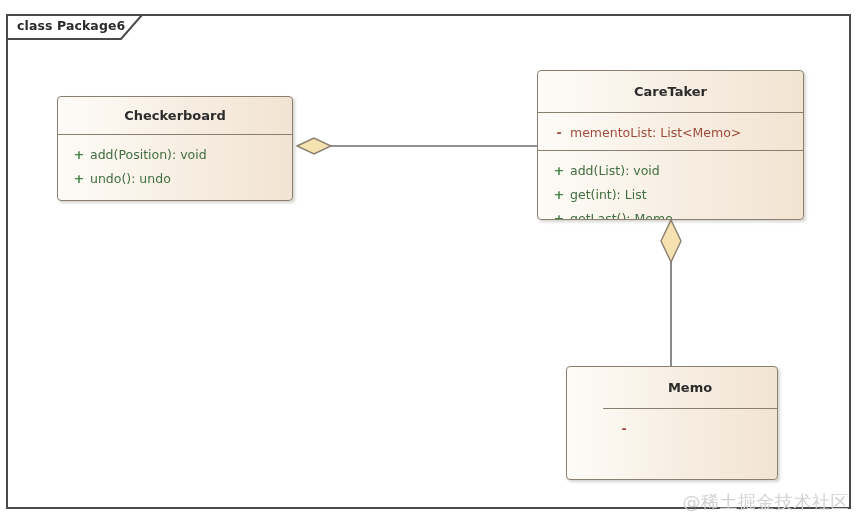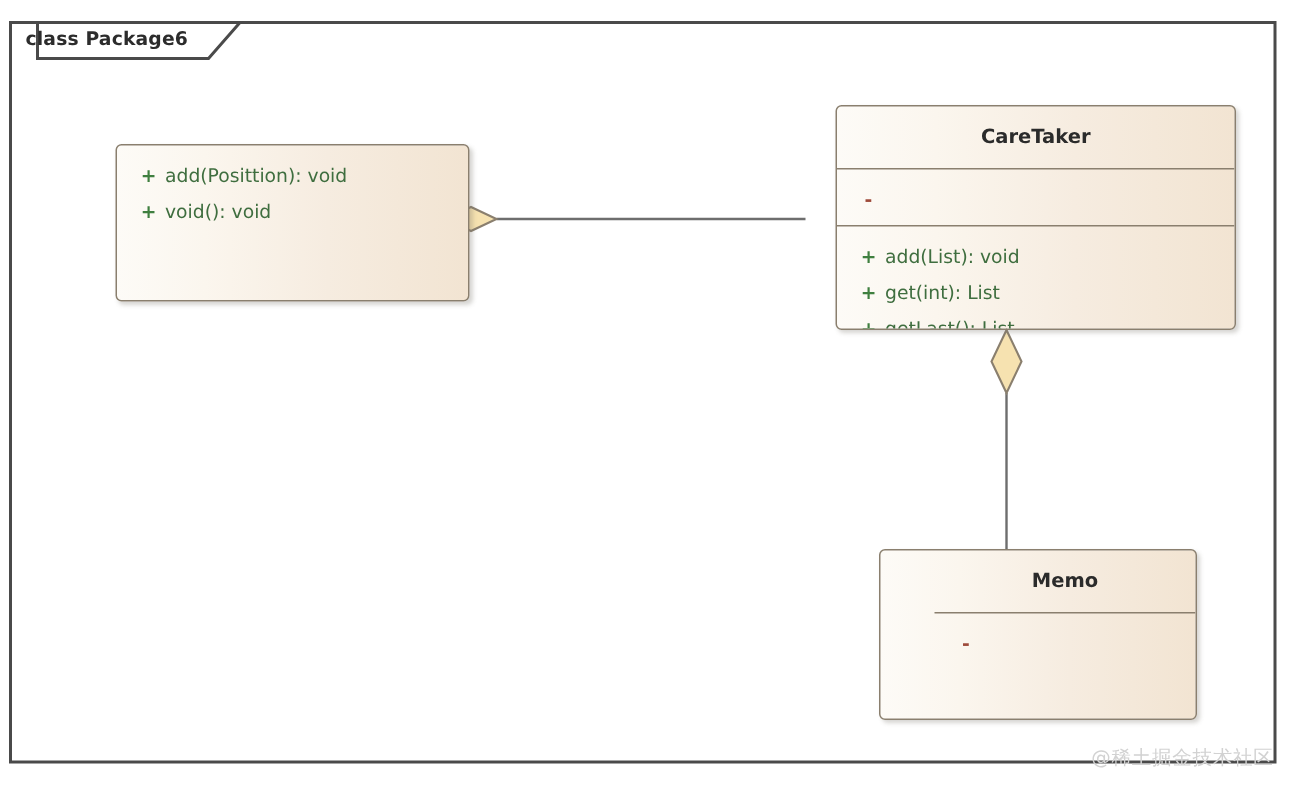--- a/index.html
+++ b/index.html
@@ -39,21 +39,20 @@
     background: #ffffff;
   }
 
   
   .title-tab {
     position: absolute;
     left: 6px;
     top: 14px;
     width: 140px;
     height: 26px;
-    padding-left: 18px;
   }
   .title-tab svg { display: block; }
   .title-tab-label {
     position: absolute;
     left: 11px;
     top: 4px;
     font-size: 12.5px;
     font-weight: bold;
     color: #2c2c2c;
     white-space: nowrap;
@@ -62,21 +61,20 @@
 
   
   .uml-class {
     position: absolute;
     box-sizing: border-box;
     border: 1px solid #8a7f6e;
     border-radius: 4px;
     background: linear-gradient(to right, #fdfbf7 0%, #fbf6ee 25%, #f6ece0 60%, #f2e4d2 100%);
     box-shadow: 2px 2px 3px rgba(120,115,105,0.30);
     overflow: hidden;
-    margin-left: 20px;
   }
   .uml-compartment {
     box-sizing: border-box;
     position: relative;
   }
   .uml-compartment + .uml-compartment {
     border-top: 1px solid #8a7f6e;
   }
   .uml-name {
     text-align: center;
@@ -112,21 +110,21 @@
     left: 0; top: 0;
     width: 865px; height: 526px;
     pointer-events: none;
   }
 
   
   .watermark {
     position: absolute;
     right: 16px;
     bottom: 12px;
-    font-size: 13px;
+    font-size: 18px;
     color: #d2d2d2;
     font-family: "DejaVu Sans", "Liberation Sans", sans-serif;
     letter-spacing: 0.5px;
     white-space: nowrap;
   }
 </style>
 </head>
 <body>
 
 <div id="canvas">
@@ -146,51 +144,53 @@
      CareTaker : horizontal --&gt;
     <line x1="331" y1="146" x2="537" y2="146" stroke="#6e6e6e" stroke-width="1.6"></line>
     <polygon points="297,146 314,138 331,146 314,154" fill="#f6e2b0" stroke="#8a7f6e" stroke-width="1.4"></polygon>
 
      Memo : vertical --&gt;
     <line x1="671" y1="262" x2="671" y2="366" stroke="#6e6e6e" stroke-width="1.6"></line>
     <polygon points="671,220 681,241 671,262 661,241" fill="#f6e2b0" stroke="#8a7f6e" stroke-width="1.4"></polygon>
   </svg>
 
   <div class="uml-class" style="left:57px; top:96px; width:236px; height:105px;">
+    <div class="uml-compartment uml-name" style="height:37px;">Checkerboard</div>
     <div class="uml-compartment members-pad" style="height:67px;">
       <div class="uml-member">
         <span class="vis vis-public">+</span>
-        <span class="member-text-op">add(Posittion): void</span>
-      </div>
-      <div class="uml-member">
-        <span class="vis vis-public">+</span>
-        <span class="member-text-op">void(): void</span>
+        <span class="member-text-op">add(Position): void</span>
+      </div>
+      <div class="uml-member">
+        <span class="vis vis-public">+</span>
+        <span class="member-text-op">undo(): undo</span>
       </div>
     </div>
   </div>
 
   <div class="uml-class" style="left:537px; top:70px; width:267px; height:150px;">
     <div class="uml-compartment uml-name" style="height:41px;">CareTaker</div>
     <div class="uml-compartment members-pad" style="height:38px;">
       <div class="uml-member">
         <span class="vis vis-private">-</span>
+        <span class="member-text-attr">mementoList: List&lt;Memo&gt;</span>
       </div>
     </div>
     <div class="uml-compartment members-pad" style="height:71px;">
       <div class="uml-member">
         <span class="vis vis-public">+</span>
         <span class="member-text-op">add(List): void</span>
       </div>
       <div class="uml-member">
         <span class="vis vis-public">+</span>
         <span class="member-text-op">get(int): List</span>
       </div>
       <div class="uml-member">
         <span class="vis vis-public">+</span>
-        <span class="member-text-op">getLast(): List</span>
+        <span class="member-text-op">getLast(): Memo</span>
       </div>
     </div>
   </div>
 
   <div class="uml-class" style="left:566px; top:366px; width:212px; height:114px;padding-left:36px;">
     <div class="uml-compartment uml-name" style="height:41px;">Memo</div>
     <div class="uml-compartment members-pad" style="height:71px;">
       <div class="uml-member">
         <span class="vis vis-private">-</span>
       </div>

